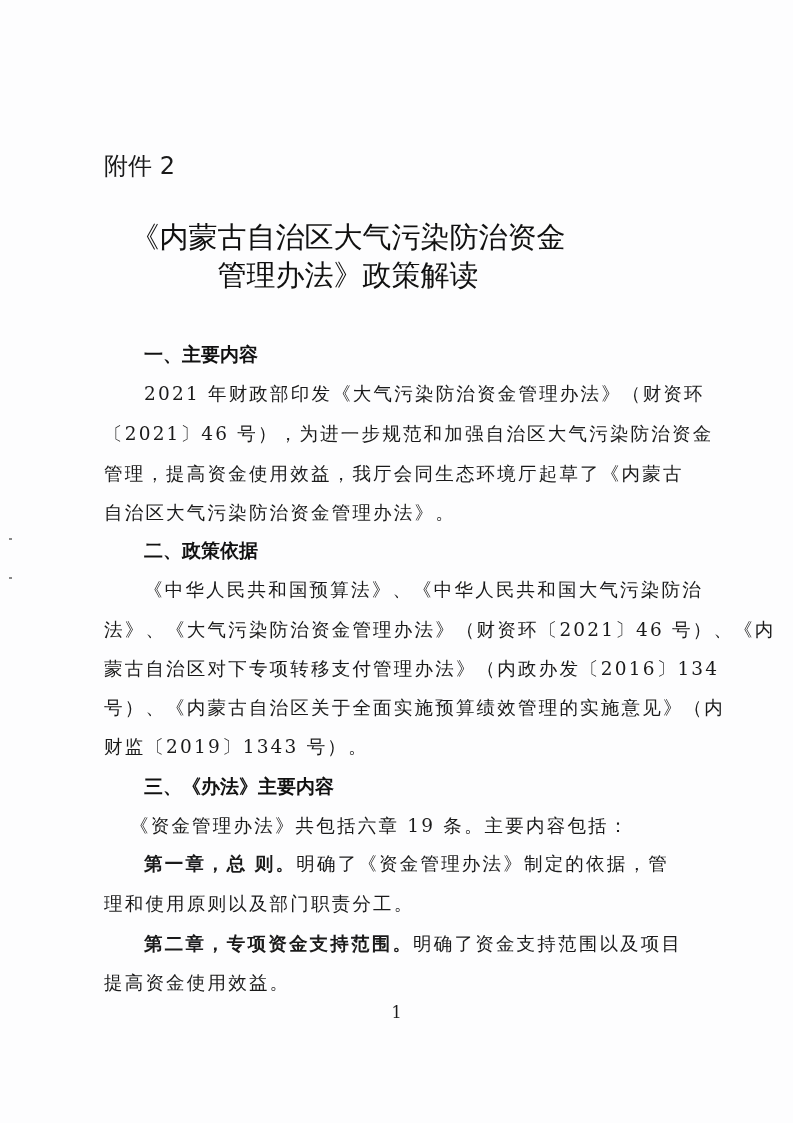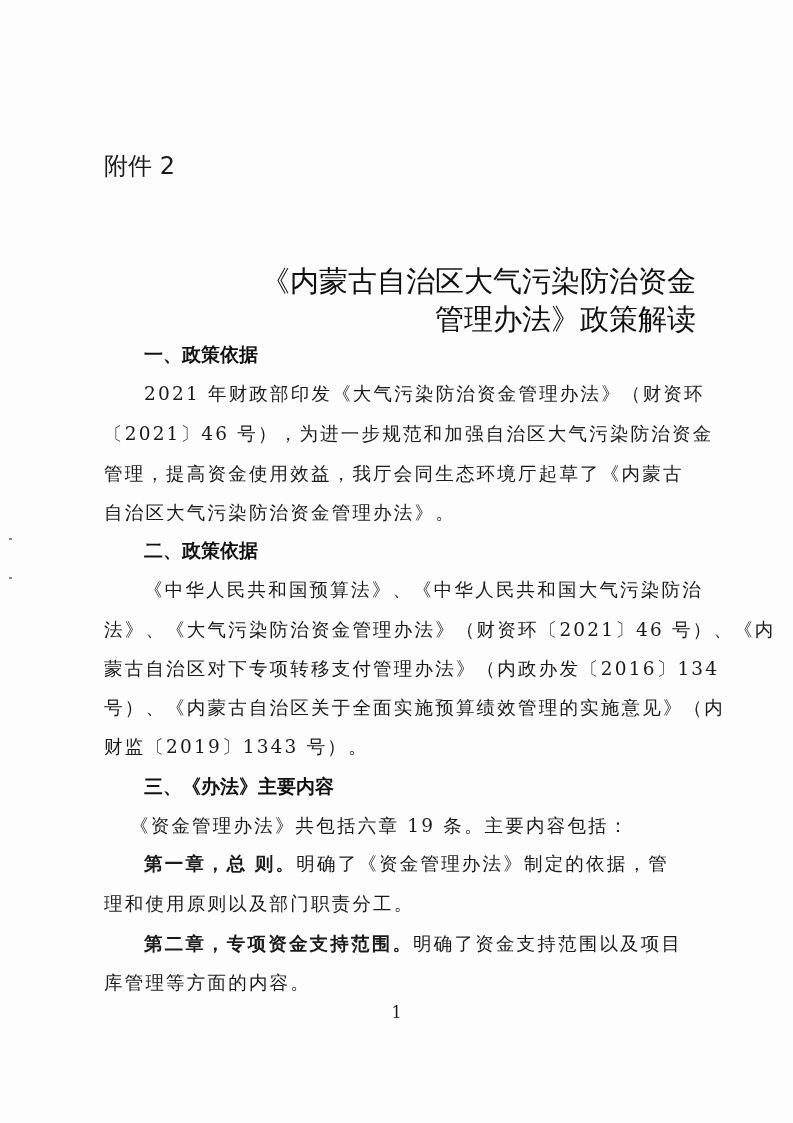--- a/index.html
+++ b/index.html
@@ -2,39 +2,39 @@
 <html><head>
 <meta charset="utf-8">
 <style>
   html, body { margin: 0; padding: 0; }
   body {
     width: 793px; height: 1123px; background: #fdfdfe; position: relative; overflow: hidden;
     font-family: "DejaVu Serif", "Liberation Serif", serif; color: #1a1a1a;
   }
   .abs { position: absolute; }
   .attach { left: 104px; top: 150px; font-family: "DejaVu Sans", sans-serif; font-size: 24px; }
-  .title { left: 0; width: 696px; text-align: right; font-family: "DejaVu Sans", sans-serif; font-size: 29px; color: #111; margin-top: 44px; }
+  .title { left: 0; width: 696px; text-align: center; font-family: "DejaVu Sans", sans-serif; font-size: 29px; color: #111; }
   .t1 { top: 218px; }
   .t2 { top: 256px; }
   .h { left: 144px; font-family: "DejaVu Sans", sans-serif; font-weight: bold; font-size: 19px; color: #111; }
   .line { left: 104px; width: 600px; font-size: 18.5px; white-space: nowrap; letter-spacing: 2.2px; }
   .ind { left: 144px; }
   .b { font-weight: bold; font-family: Liberation Sans, sans-serif; }
   .pn { left: 0; width: 793px; text-align: center; top: 1003px; font-size: 16px; }
   .mark { width: 3px; height: 2px; background: #888; }
 </style>
 </head>
 <body>
 
 <div class="abs attach">附件 2</div>
 
 <div class="abs title t1">《内蒙古自治区大气污染防治资金</div>
 <div class="abs title t2">管理办法》政策解读</div>
 
-<div class="abs h" style="top:342px">一、政策依据</div>
+<div class="abs h" style="top:342px">一、主要内容</div>
 <div class="abs line ind" style="top:381px">2021 年财政部印发《大气污染防治资金管理办法》（财资环</div>
 <div class="abs line" style="top:421px">〔2021〕46 号），为进一步规范和加强自治区大气污染防治资金</div>
 <div class="abs line" style="top:461px">管理，提高资金使用效益，我厅会同生态环境厅起草了《内蒙古</div>
 <div class="abs line" style="top:500px">自治区大气污染防治资金管理办法》。</div>
 
 <div class="abs h" style="top:538px">二、政策依据</div>
 <div class="abs line ind" style="top:577px">《中华人民共和国预算法》、《中华人民共和国大气污染防治</div>
 <div class="abs line" style="top:617px">法》、《大气污染防治资金管理办法》（财资环〔2021〕46 号）、《内</div>
 <div class="abs line" style="top:656px">蒙古自治区对下专项转移支付管理办法》（内政办发〔2016〕134</div>
 <div class="abs line" style="top:695px">号）、《内蒙古自治区关于全面实施预算绩效管理的实施意见》（内</div>
@@ -44,18 +44,18 @@
 <div class="abs line" style="top:813px; left:130px">《资金管理办法》共包括六章 19 条。主要内容包括：</div>
 
 <div class="abs line ind" style="top:851px">
   <span class="b">第一章，总 则。</span><span>明确了《资金管理办法》制定的依据，管</span>
 </div>
 <div class="abs line" style="top:891px">理和使用原则以及部门职责分工。</div>
 
 <div class="abs line ind" style="top:931px">
   <span class="b">第二章，专项资金支持范围。</span><span>明确了资金支持范围以及项目</span>
 </div>
-<div class="abs line" style="top:970px">库管理等方面的内容。</div>
+<div class="abs line" style="top:970px">提高资金使用效益。</div>
 
 <div class="abs pn">1</div>
 
 <div class="abs mark" style="left:9px; top:538px"></div>
 <div class="abs mark" style="left:9px; top:577px"></div>
 
 </body></html>

